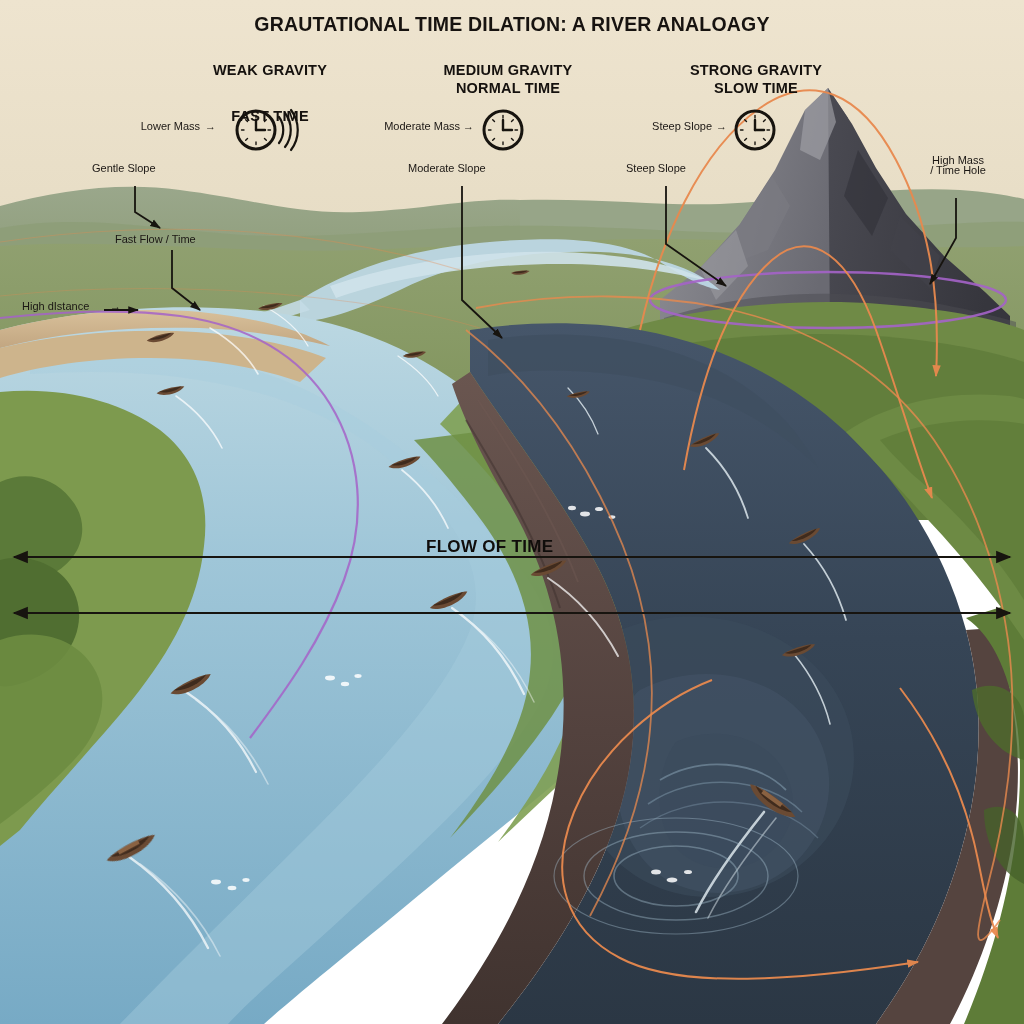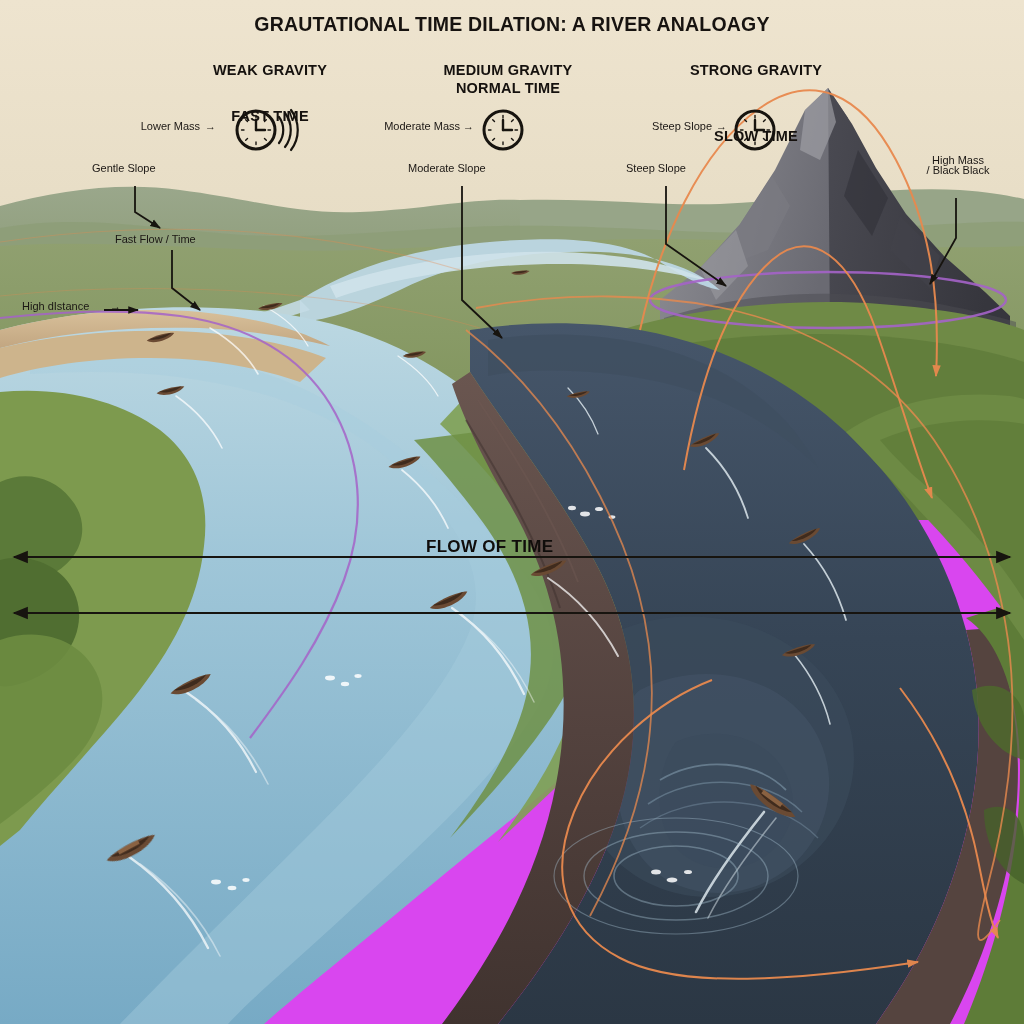--- a/index.html
+++ b/index.html
@@ -6,21 +6,21 @@
   html, body {
     margin: 0;
     padding: 0;
     background: #2b2b2b;
   }
   #stage {
     position: relative;
     width: 1024px;
     height: 1024px;
     overflow: hidden;
-    background: #d946ef;
+    background: #ffffff;
     font-family: "Liberation Sans", sans-serif;
   }
   #scene {
     position: absolute;
     inset: 0;
     width: 1024px;
     height: 1024px;
   }
   .txt {
     position: absolute;
@@ -414,37 +414,37 @@
 
   <div class="txt title">GRAUTATIONAL TIME DILATION: A RIVER ANALOAGY</div>
 
   <div class="txt zone-head" style="left:190px; top:62px; width:160px;">WEAK GRAVITY</div>
   <div class="txt zone-head" style="left:190px; top:80px; width:160px;margin-top:28px;">FAST TIME</div>
 
   <div class="txt zone-head" style="left:428px; top:62px; width:160px;">MEDIUM GRAVITY</div>
   <div class="txt zone-head" style="left:428px; top:80px; width:160px;">NORMAL TIME</div>
 
   <div class="txt zone-head" style="left:676px; top:62px; width:160px;">STRONG GRAVITY</div>
-  <div class="txt zone-head" style="left:676px; top:80px; width:160px;margin-top:48px;">SLOW TIME</div>
+  <div class="txt zone-head" style="left:676px; top:80px; width:160px;">SLOW TIME</div>
 
   <div class="txt annot rgt" style="left:40px; top:120px; width:160px;">Lower Mass</div>
   <div class="txt annot" style="left:205px; top:120px;">→</div>
 
   <div class="txt annot rgt" style="left:300px; top:120px; width:160px;">Moderate Mass</div>
   <div class="txt annot" style="left:463px; top:120px;">→</div>
 
   <div class="txt annot rgt" style="left:560px; top:120px; width:152px;">Steep Slope</div>
   <div class="txt annot" style="left:716px; top:120px;">→</div>
 
   <div class="txt annot" style="left:92px; top:162px;">Gentle Slope</div>
   <div class="txt annot" style="left:408px; top:162px;">Moderate Slope</div>
   <div class="txt annot" style="left:626px; top:162px;">Steep Slope</div>
 
   <div class="txt annot ctr" style="left:896px; top:146px; width:124px;margin-top:8px;">High Mass</div>
-  <div class="txt annot ctr" style="left:896px; top:164px; width:124px;">/ Black Black</div>
+  <div class="txt annot ctr" style="left:896px; top:164px; width:124px;">/ Time Hole</div>
 
   <div class="txt annot" style="left:115px; top:233px;">Fast Flow / Time</div>
 
   <div class="txt annot" style="left:22px; top:300px;">High dIstance</div>
   <div class="txt annot" style="left:110px; top:300px;">→</div>
 
   <div class="txt flow-label" style="left:386px; top:537px;margin-left:40px;">FLOW OF TIME</div>
 
 </div>
 

